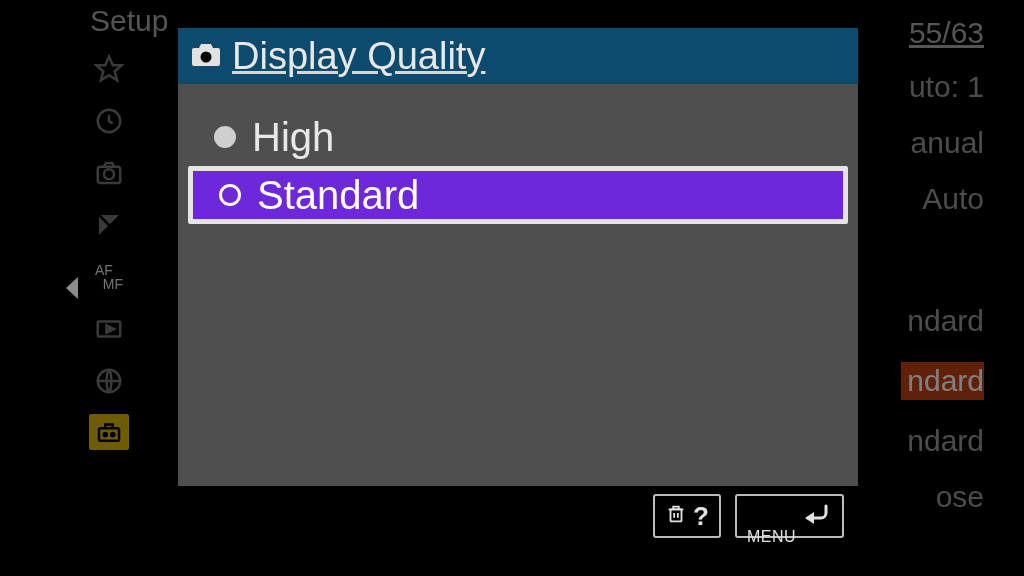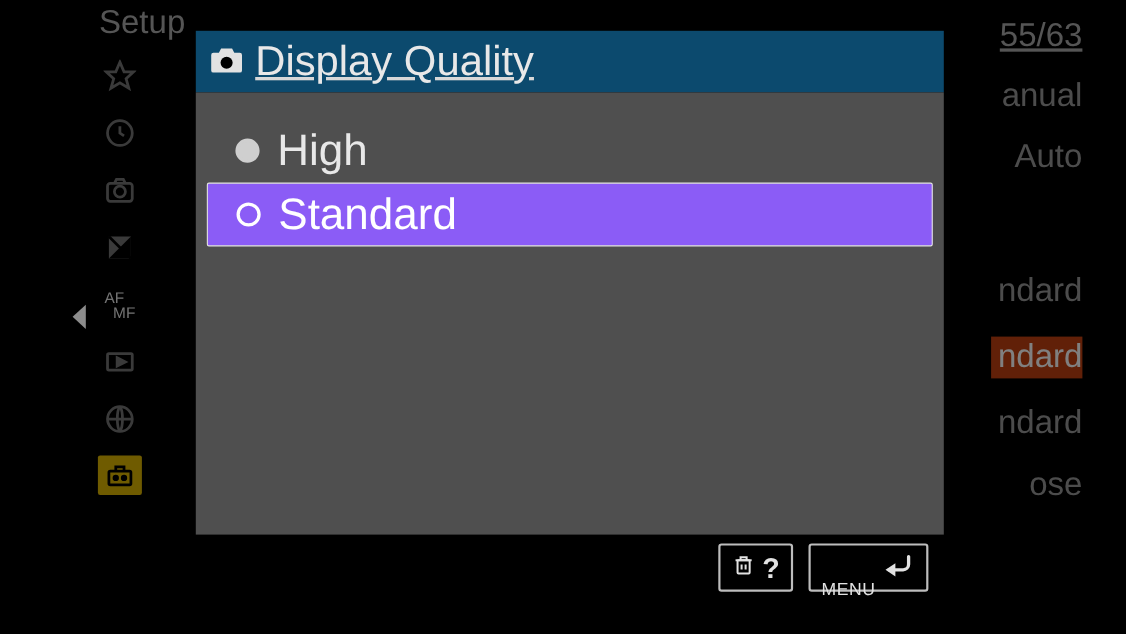--- a/index.html
+++ b/index.html
@@ -128,22 +128,22 @@
   }
   .option {
     display: flex;
     align-items: center;
     height: 58px;
     padding-left: 26px;
     margin: 0 10px;
     gap: 16px;
   }
   .option.selected {
-    background: #8b5cf6;
-    border: 1px solid #e5e5e5;
+    background: #6d28d9;
+    border: 5px solid #e5e5e5;
     border-radius: 2px;
     align-items: center;
   }
   .radio {
     width: 22px;
     height: 22px;
     border-radius: 50%;
     border: 3px solid #cfcfcf;
     background: transparent;
     flex-shrink: 0;
@@ -249,20 +249,21 @@
     </div>
   </div>
 
   <div class="left-arrow">
     <svg viewBox="0 0 20 26" fill="#fff">
         <polygon points="16,2 4,13 16,24"></polygon>
       </svg>
   </div>
 
   <div class="vals">
+    <div>uto: 1</div>
     <div>anual</div>
     <div>Auto</div>
     <div style="height:40px"></div>
     <div>ndard</div>
     <div class="hl">ndard</div>
     <div>ndard</div>
     <div>ose</div>
   </div>
 </div>
 

